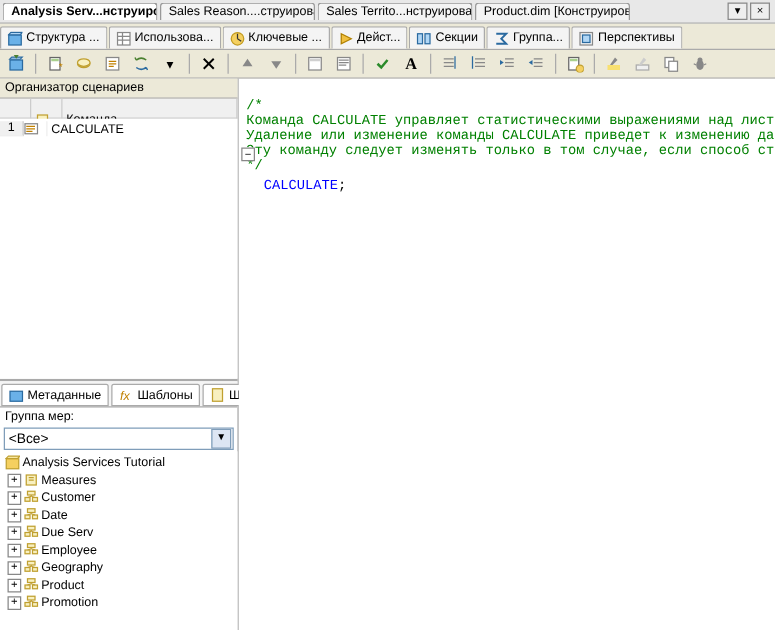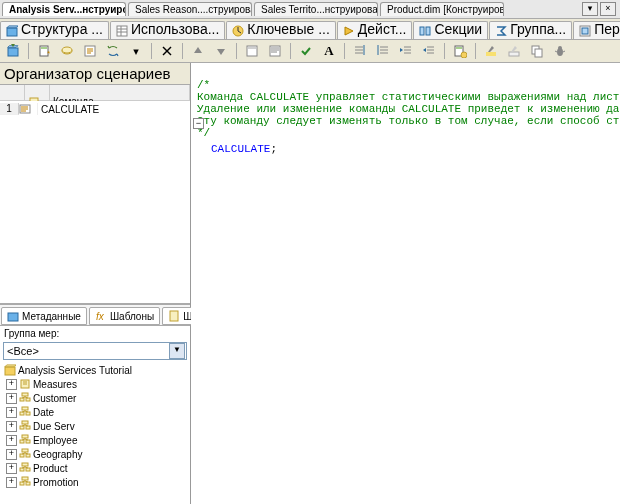--- a/index.html
+++ b/index.html
@@ -3,30 +3,30 @@
 <meta charset="utf-8">
 <style>
 html,body{margin:0;padding:0;font-family:"Segoe UI",Tahoma,sans-serif;font-size:11px;background:#f0f0f0;width:620px;height:504px;overflow:hidden;color:#000}
 .doctabs{display:flex;align-items:center;background:#e8e8e8;border-bottom:1px solid #aaa;height:18px;padding:0 2px}
 .doctab{border:1px solid #999;border-bottom:none;background:#f4f4f4;padding:1px 6px;margin-right:2px;border-radius:3px 3px 0 0;font-size:10px;white-space:nowrap;overflow:hidden;max-width:110px;display:flex;align-items:center;cursor:pointer}
 .doctab.active{background:#fff;font-weight:bold}
 .doc-spacer{flex:1}
 .winbtns{display:flex;gap:2px;padding-right:2px}
 .winbtn{width:14px;height:12px;border:1px solid #888;background:#eee;font-size:9px;line-height:10px;text-align:center;cursor:pointer}
 .designtabs{display:flex;background:#ece9d8;border-bottom:1px solid #aaa;height:20px;overflow:hidden}
-.dtab{display:flex;align-items:flex-end;padding:2px 5px;border:1px solid #aaa;border-bottom:none;background:#f4f4f4;margin:2px 1px 0 0;font-size:14px;border-radius:2px 2px 0 0;white-space:nowrap;cursor:pointer;gap:3px}
+.dtab{display:flex;align-items:center;padding:2px 5px;border:1px solid #aaa;border-bottom:none;background:#f4f4f4;margin:2px 1px 0 0;font-size:10px;border-radius:2px 2px 0 0;white-space:nowrap;cursor:pointer;gap:3px}
 .dtab.active{background:#fff}
 .dtab .ico{width:12px;height:12px;display:inline-block}
 .toolbar{display:flex;align-items:center;background:#ece9d8;border-bottom:1px solid #aaa;height:22px;padding:0 3px;gap:3px}
 .tbtn{width:18px;height:18px;display:flex;align-items:center;justify-content:center;border:1px solid transparent;cursor:pointer}
 .sep{width:1px;height:16px;background:#aaa;margin:0 2px}
 svg{display:block}
 .main{display:flex;height:444px}
 .leftpanel{width:190px;display:flex;flex-direction:column;border-right:1px solid #999;background:#fff}
-.panelheader{background:#ece9d8;border-bottom:1px solid #aaa;padding:2px 4px;font-size:15px}
+.panelheader{background:#ece9d8;border-bottom:1px solid #aaa;padding:2px 4px;font-size:10px}
 .scriptorg{flex:0 0 auto;height:240px;border-bottom:1px solid #aaa;display:flex;flex-direction:column}
 .gridhead{display:flex;background:#f0f0f0;border-bottom:1px solid #ccc;height:15px}
 .gridhead div{border-right:1px solid #ccc;padding:11px 3px;font-size:10px}
 .gridbody{flex:1;overflow:auto;background:#fff}
 .gridrow{display:flex;height:16px;align-items:center}
 .gridrow .rn{width:18px;text-align:center;background:#f0f0f0;border-right:1px solid #ccc;border-bottom:1px solid #eee;font-size:10px}
 .gridrow .ic{width:18px;text-align:center;border-right:1px solid #eee}
 .gridrow .cmd{flex:1;padding-left:3px;font-size:10px}
 .calctools{flex:0 0 auto;display:flex;flex-direction:column;border-top:1px solid #aaa}
 .subtabs{display:flex;background:#f4f4f4;border-bottom:1px solid #aaa}

